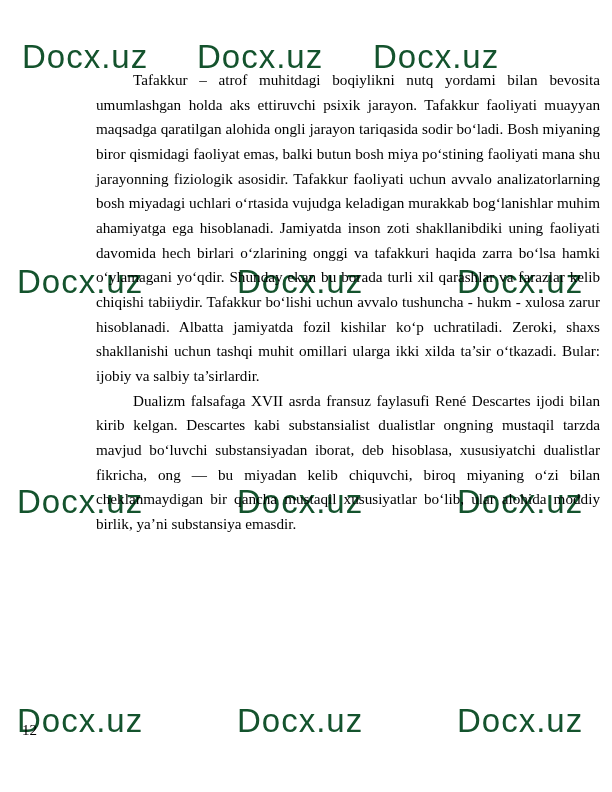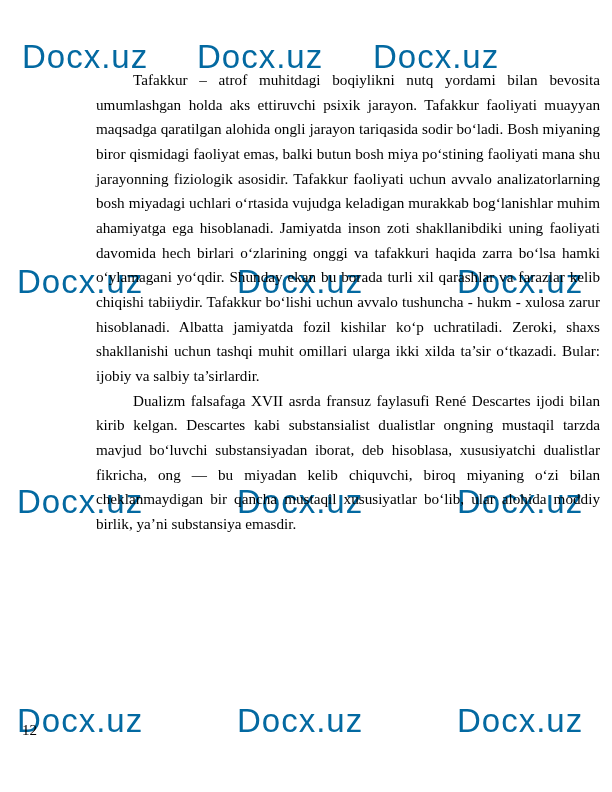--- a/index.html
+++ b/index.html
@@ -11,21 +11,21 @@
     overflow: hidden;
     font-family: "Liberation Serif", serif;
     color: #000000;
   }
   .watermark {
     position: absolute;
     font-family: "Liberation Sans", sans-serif;
     font-size: 33px;
     font-weight: 400;
     letter-spacing: 1px;
-    color: #0369a1;
+    color: #14532d;
     white-space: nowrap;
     user-select: none;
     z-index: 1;
   }
   .textblock {
     position: absolute;
     left: 85px;
     top: 68px;
     width: 515px;
     z-index: 2;

